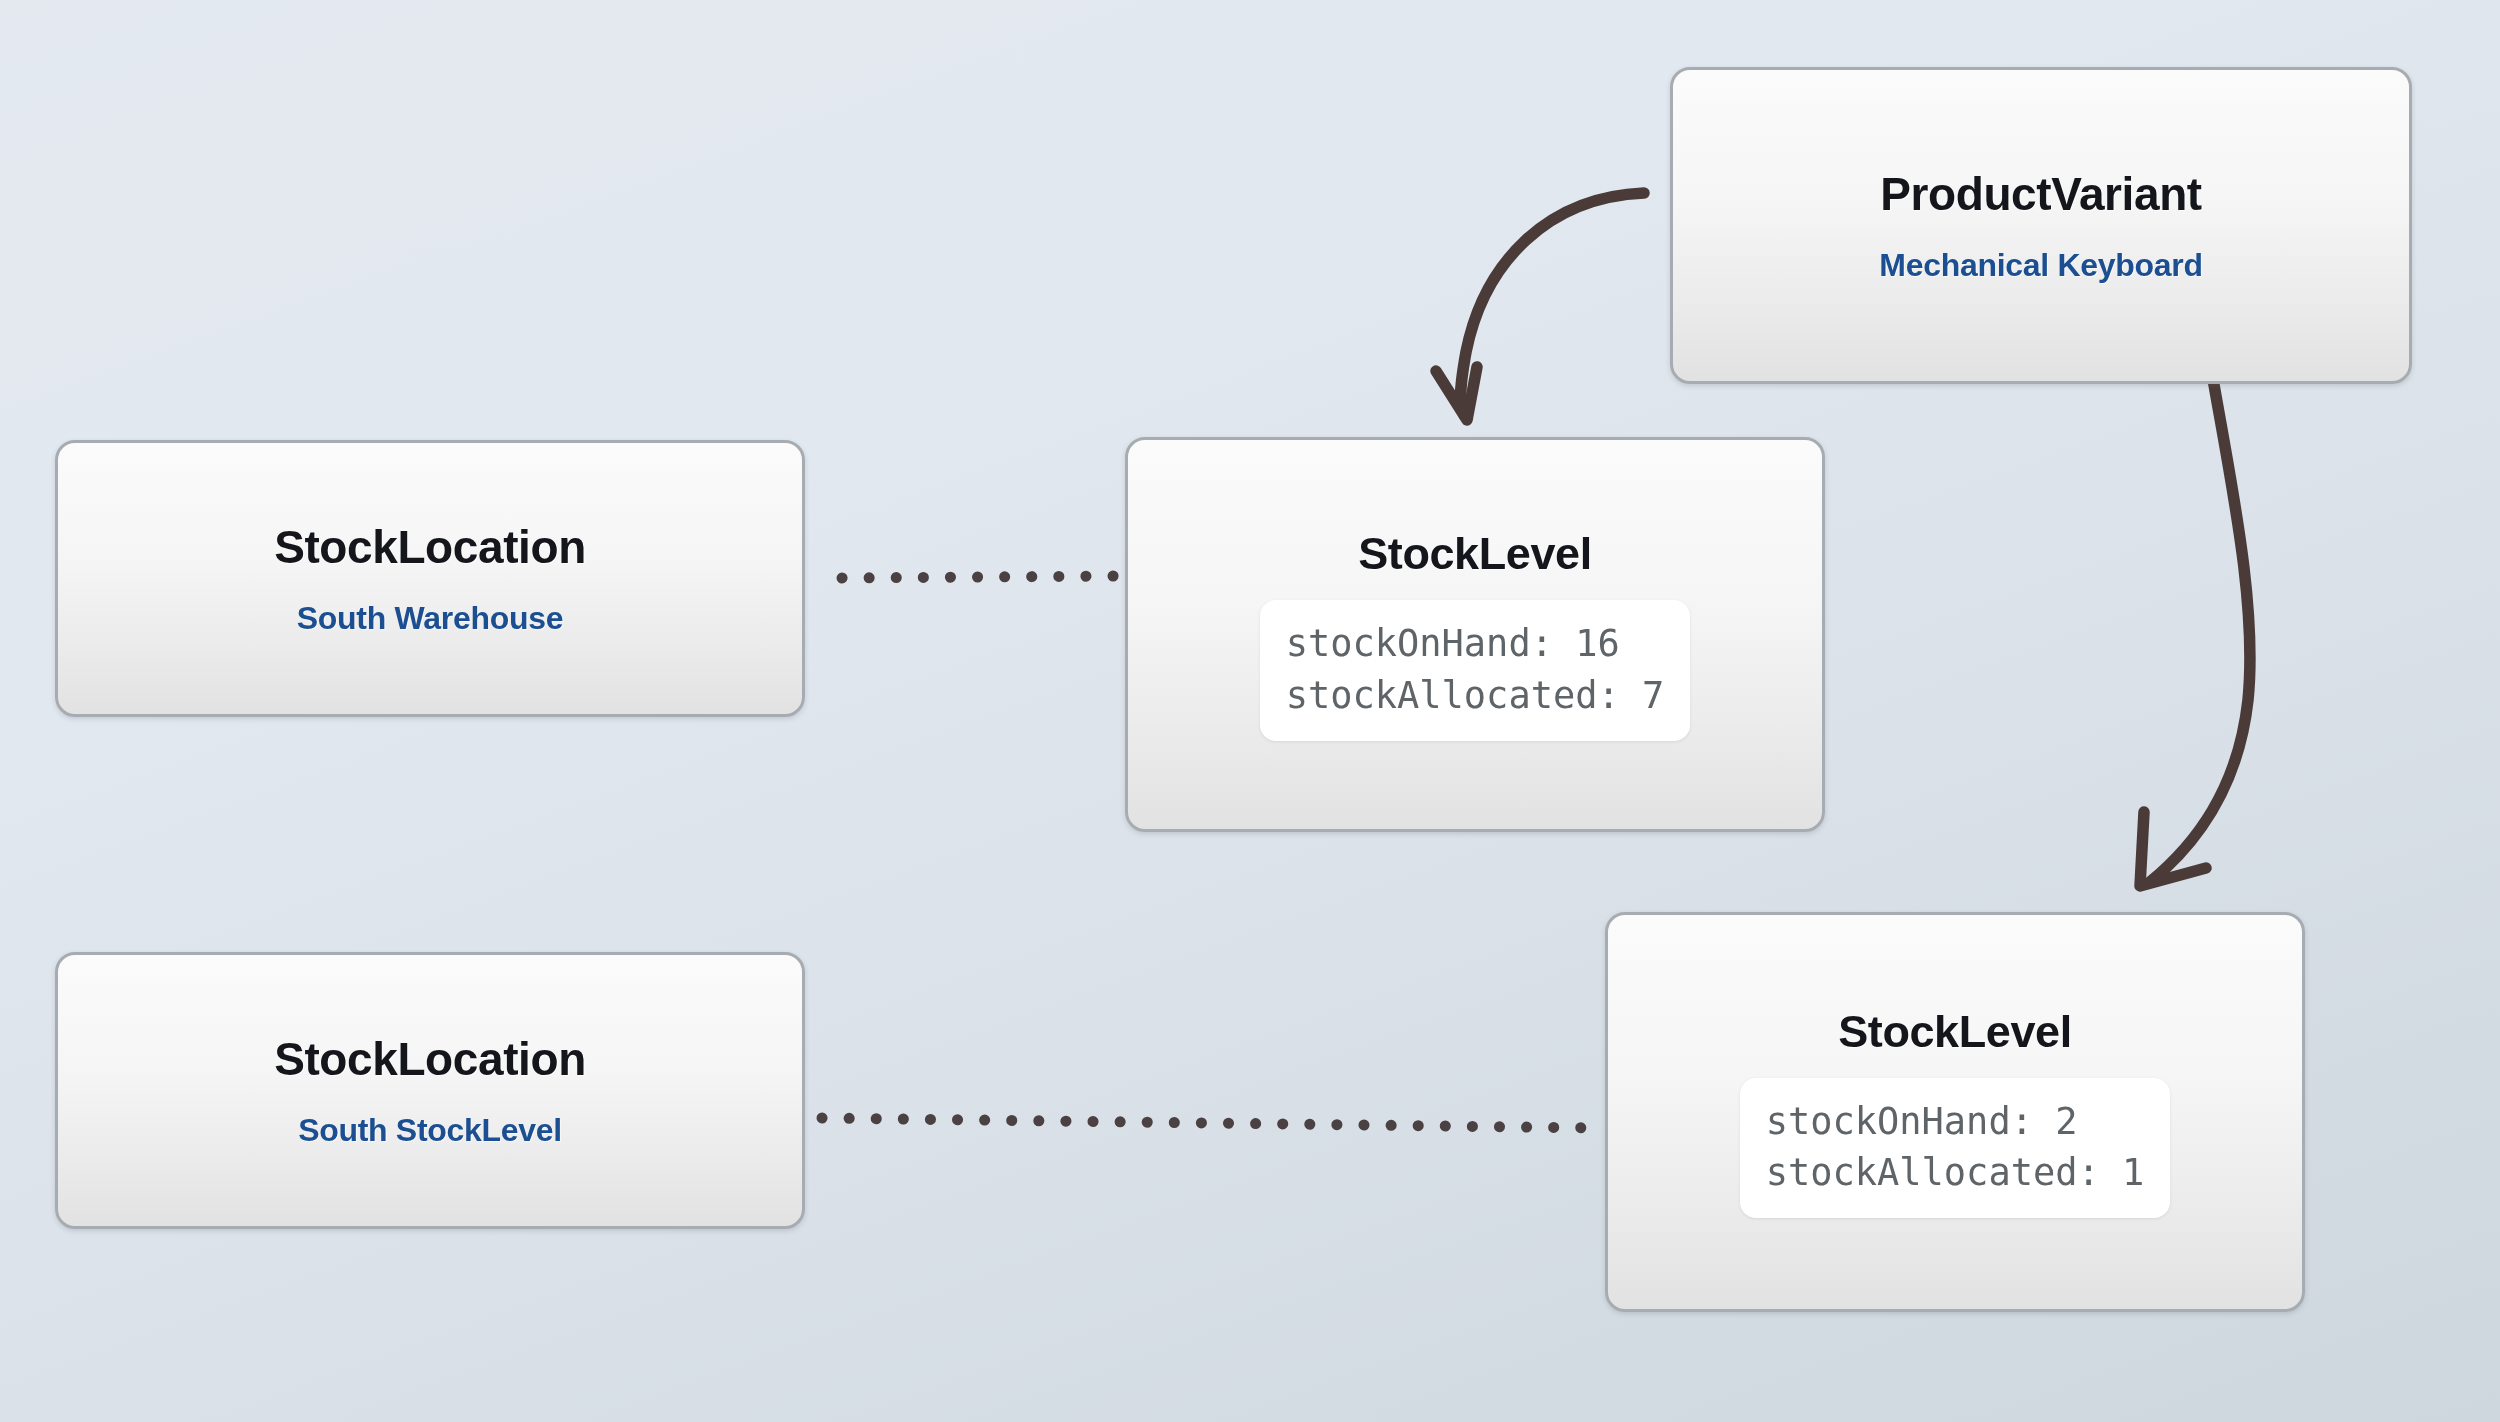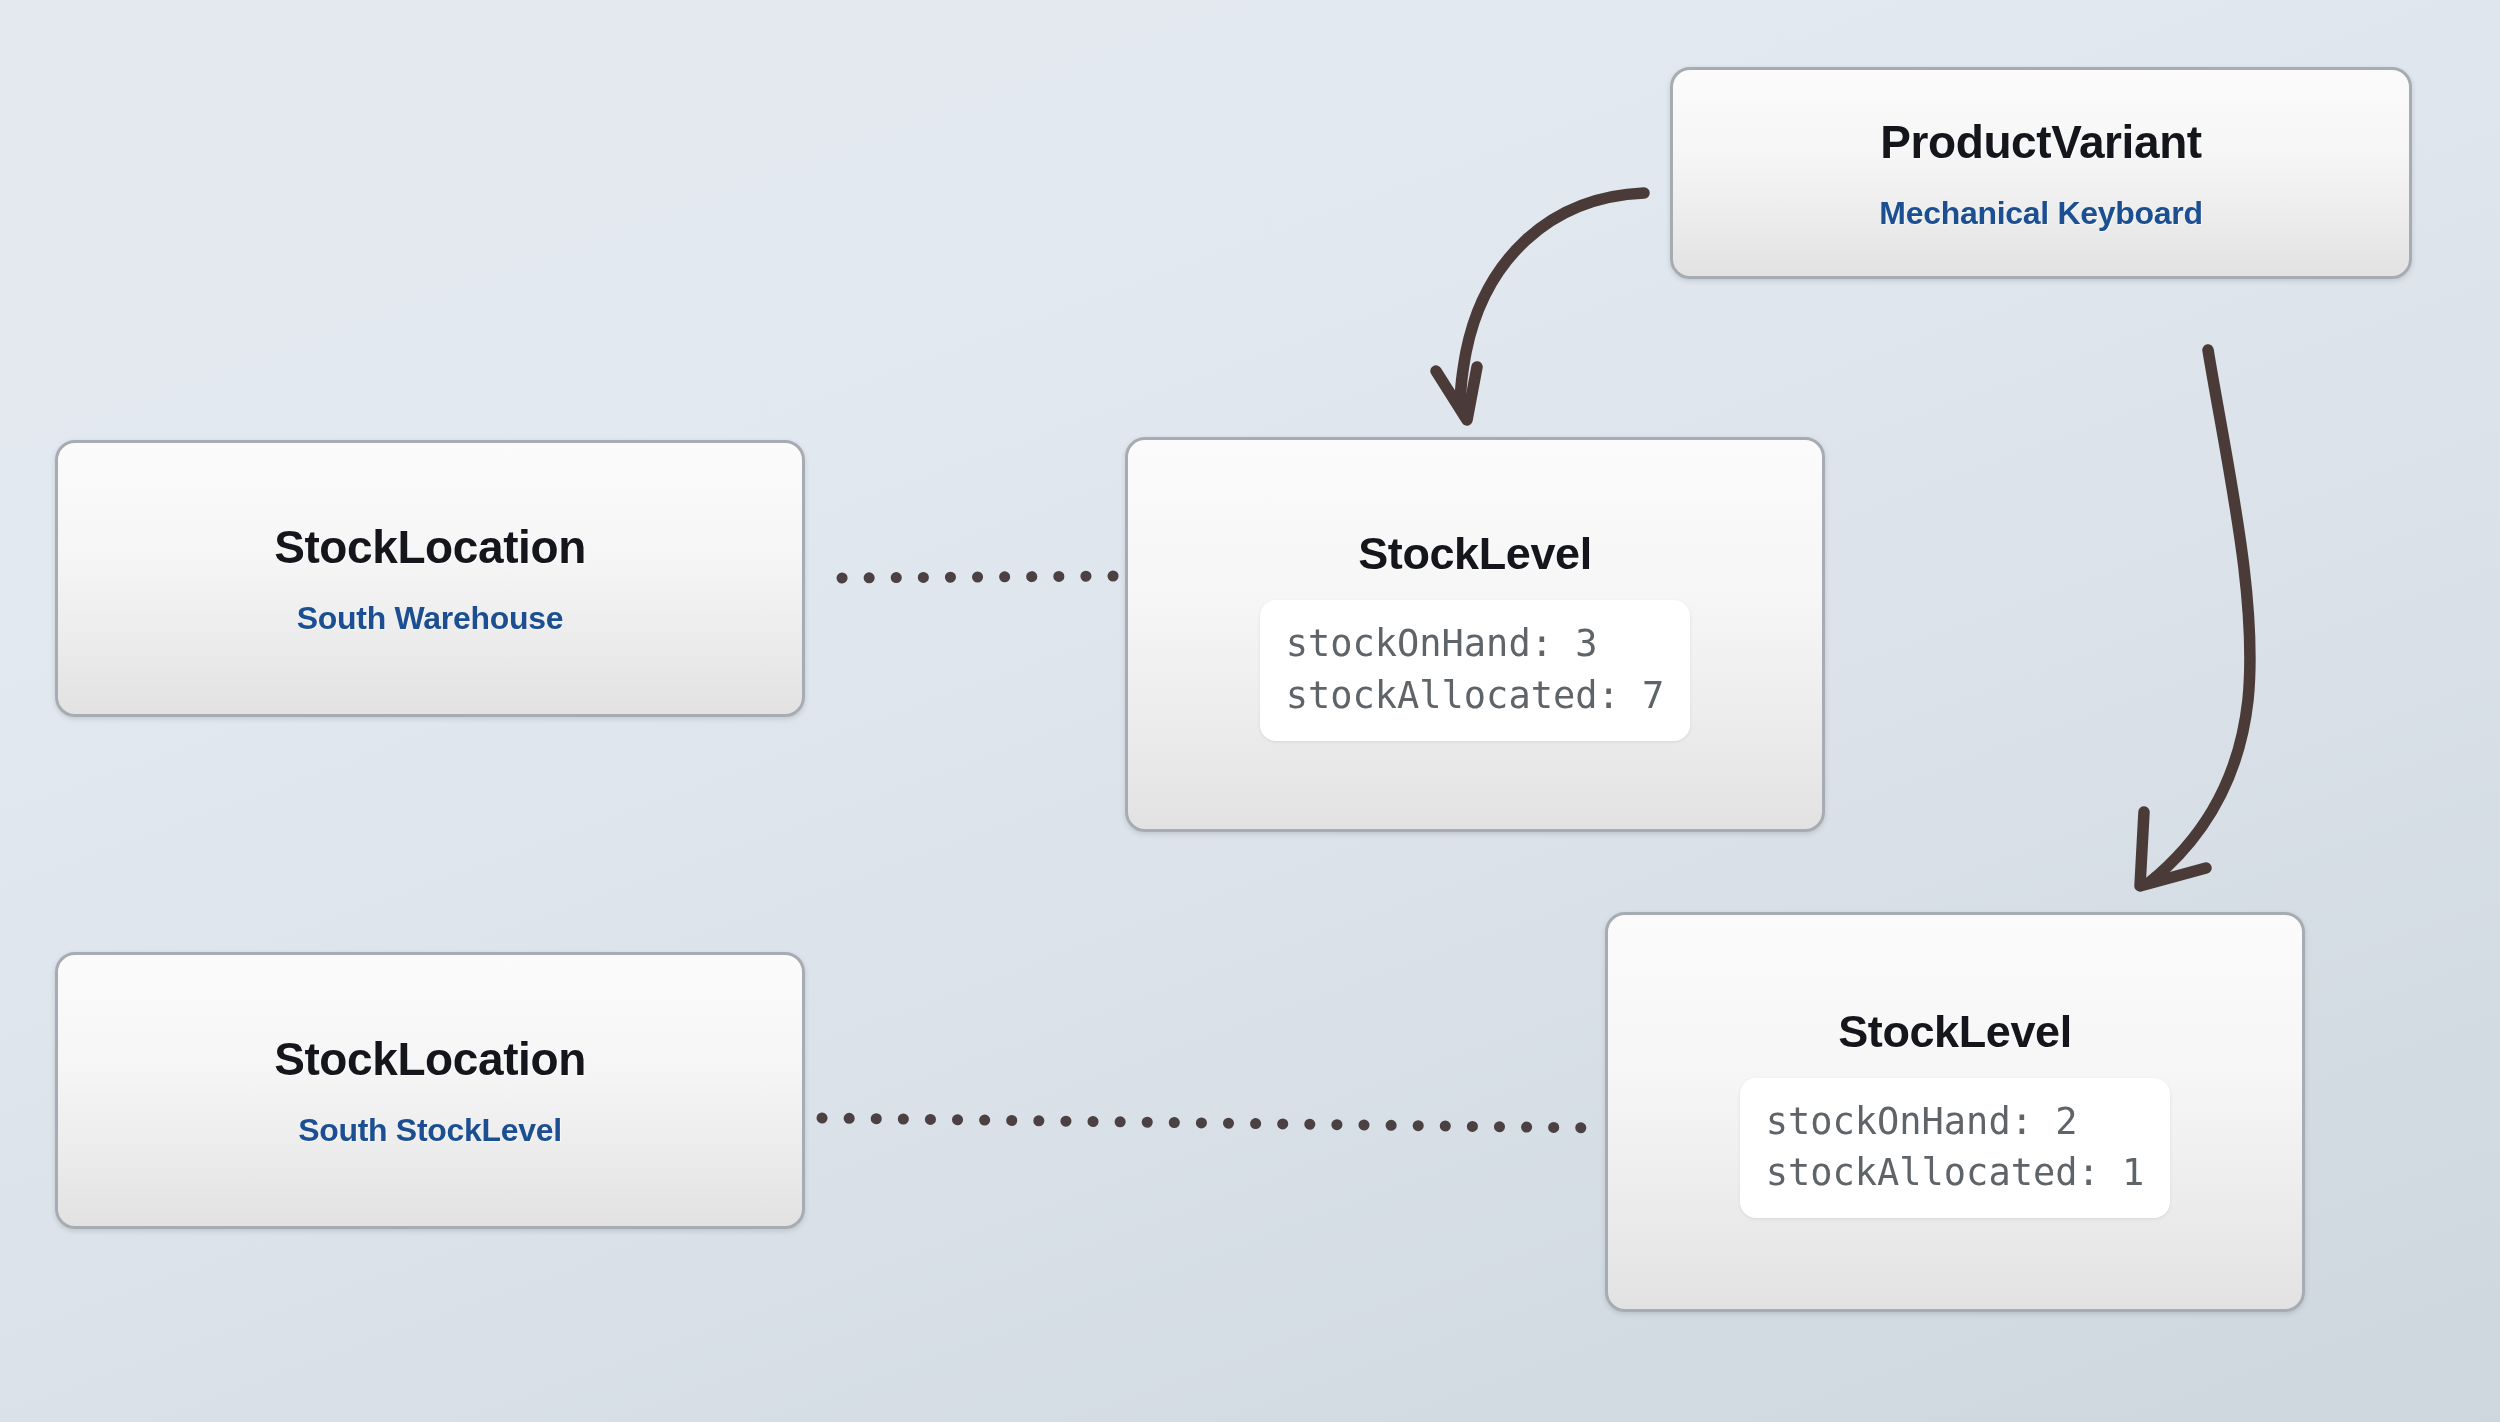--- a/index.html
+++ b/index.html
@@ -73,21 +73,21 @@
     font-family: "DejaVu Sans Mono", "Liberation Mono", monospace;
     font-size: 37px;
     color: #5e6468;
     line-height: 1.38;
     white-space: pre;
   }
 
   
   #node-product-variant {
     left: 1670px;  top: 67px;
-    width: 742px;  height: 212px;
+    width: 742px;  height: 317px;
   }
   #node-stock-level-north {
     left: 1125px;  top: 437px;
     width: 700px;  height: 395px;
   }
   #node-stock-level-south {
     left: 1605px;  top: 912px;
     width: 700px;  height: 400px;
   }
   #node-stock-location-north {
@@ -143,21 +143,21 @@
   </div>
 
   <div class="node" id="node-stock-location-south">
     <div class="node-type">StockLocation</div>
     <div class="node-label">South StockLevel</div>
   </div>
 
   <div class="node" id="node-stock-level-north">
     <div class="node-type">StockLevel</div>
     <div class="props">
-      <div class="prop-row">stockOnHand: 3</div>
+      <div class="prop-row">stockOnHand: 16</div>
       <div class="prop-row">stockAllocated: 7</div>
     </div>
   </div>
 
   <div class="node" id="node-stock-level-south">
     <div class="node-type">StockLevel</div>
     <div class="props">
       <div class="prop-row">stockOnHand: 2</div>
       <div class="prop-row">stockAllocated: 1</div>
     </div>

